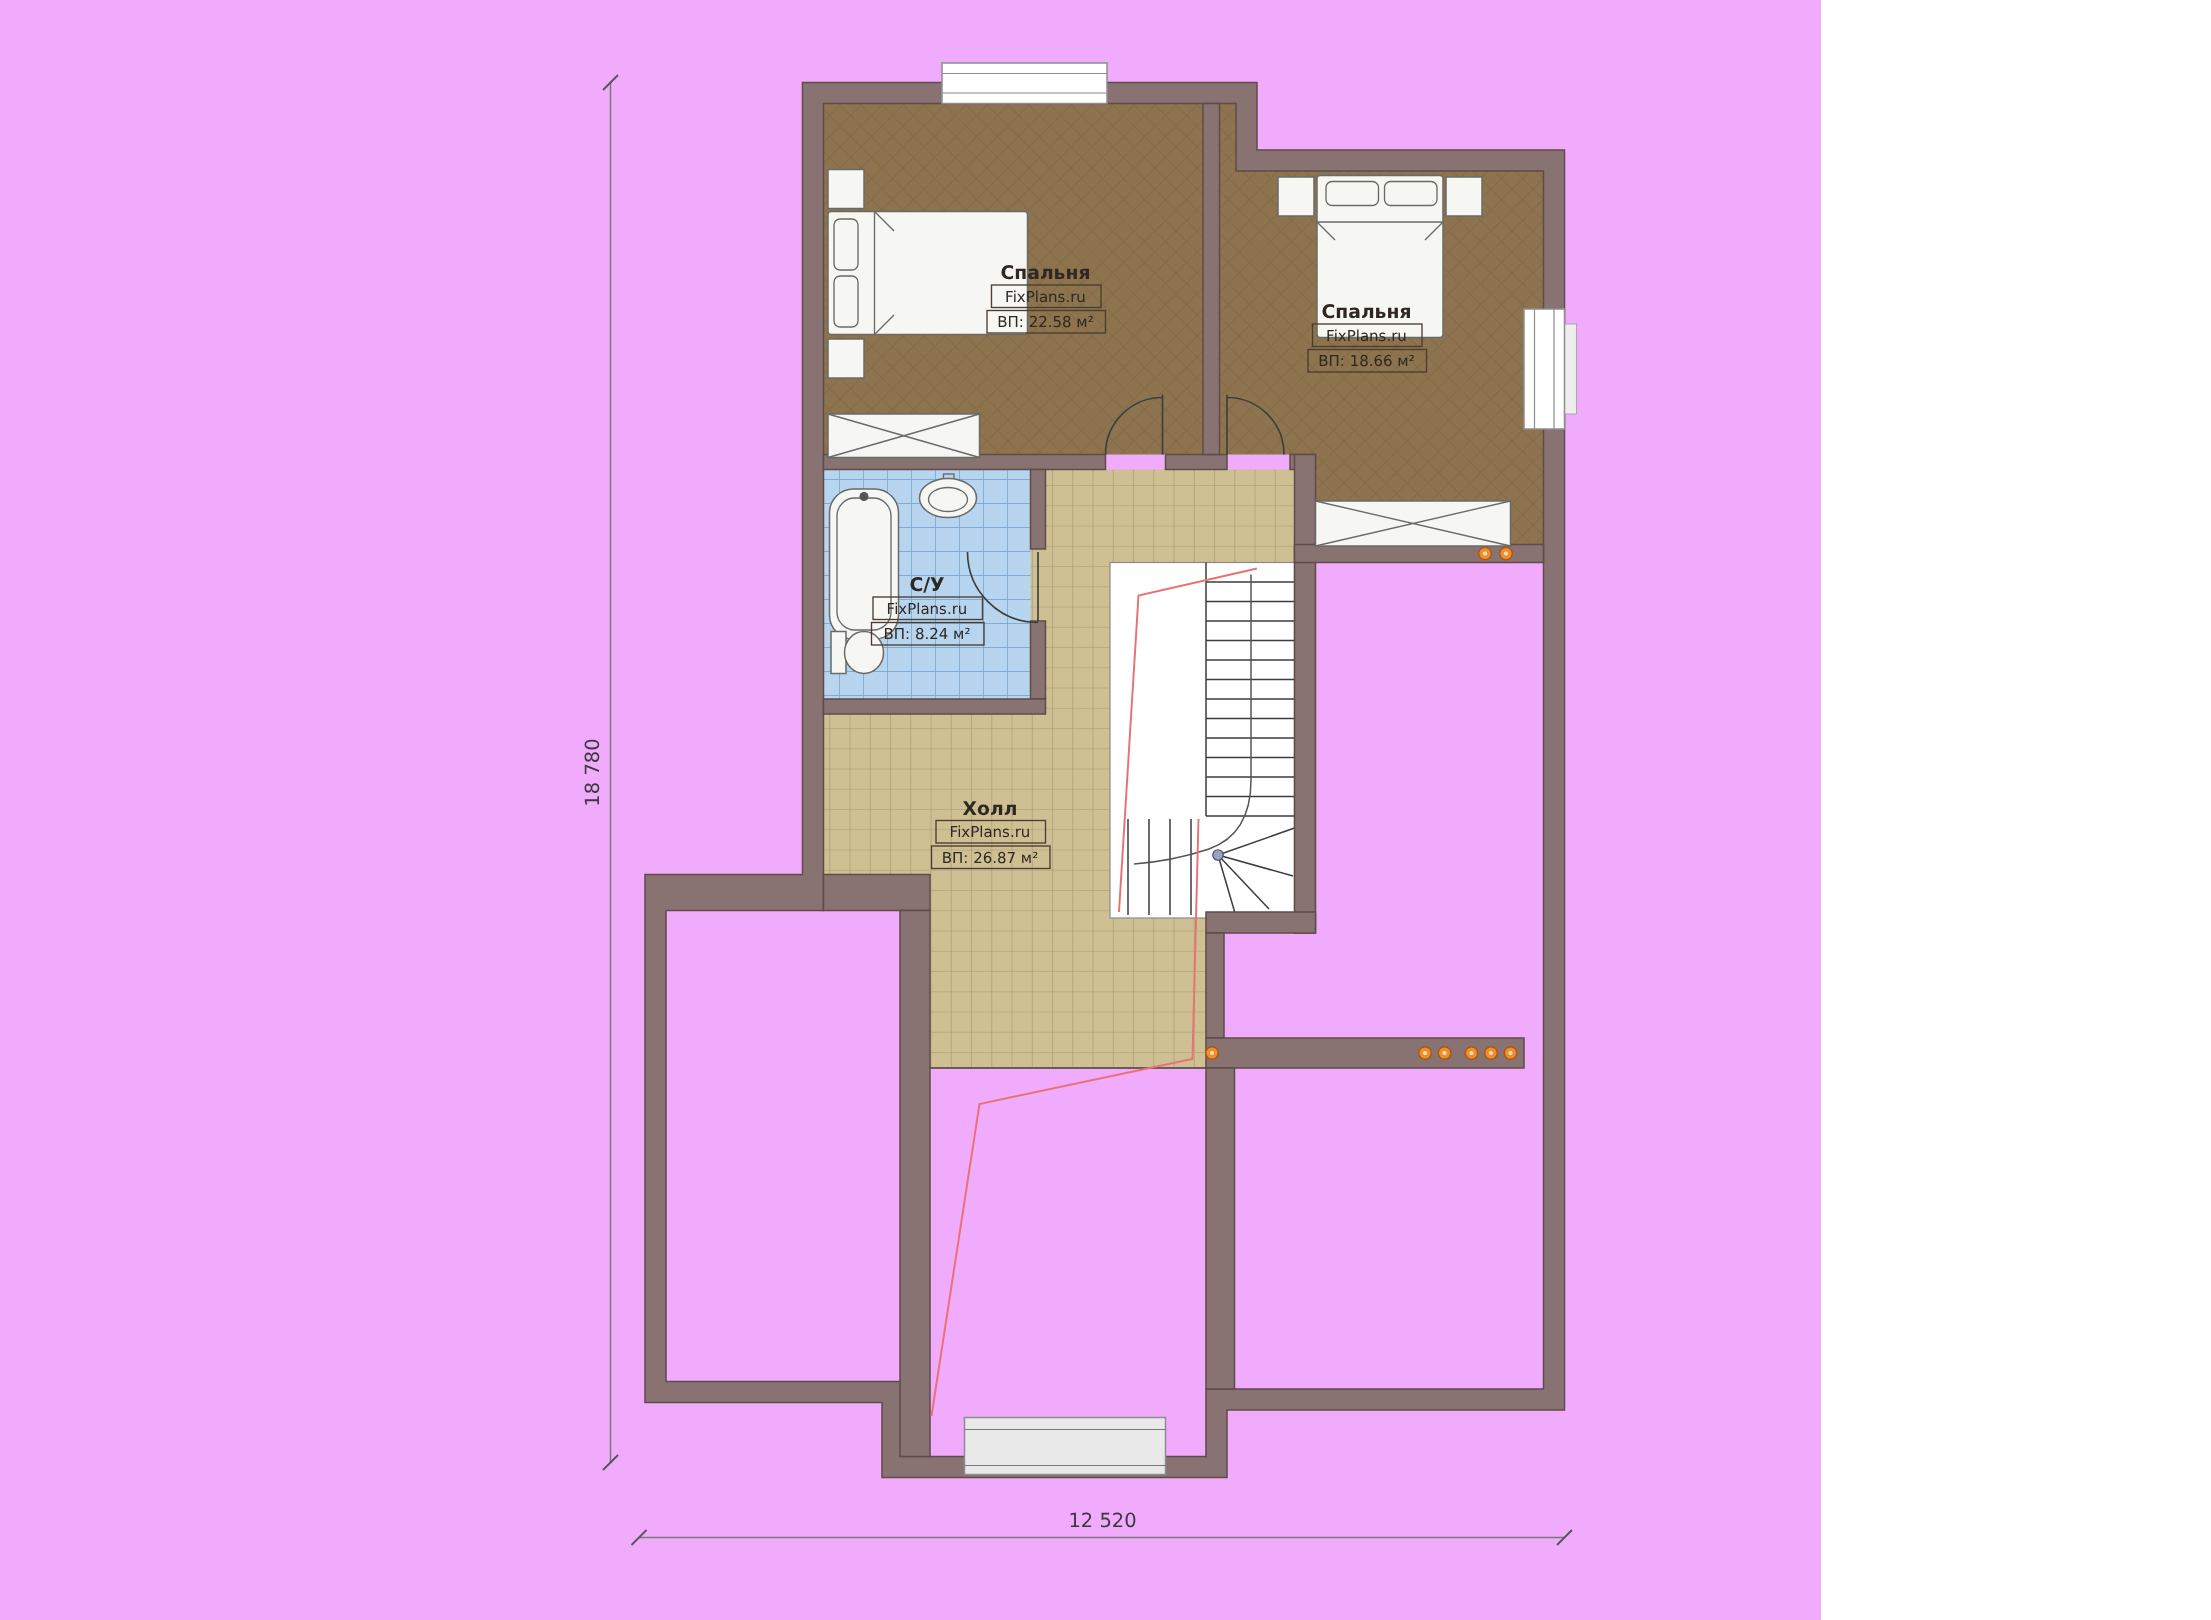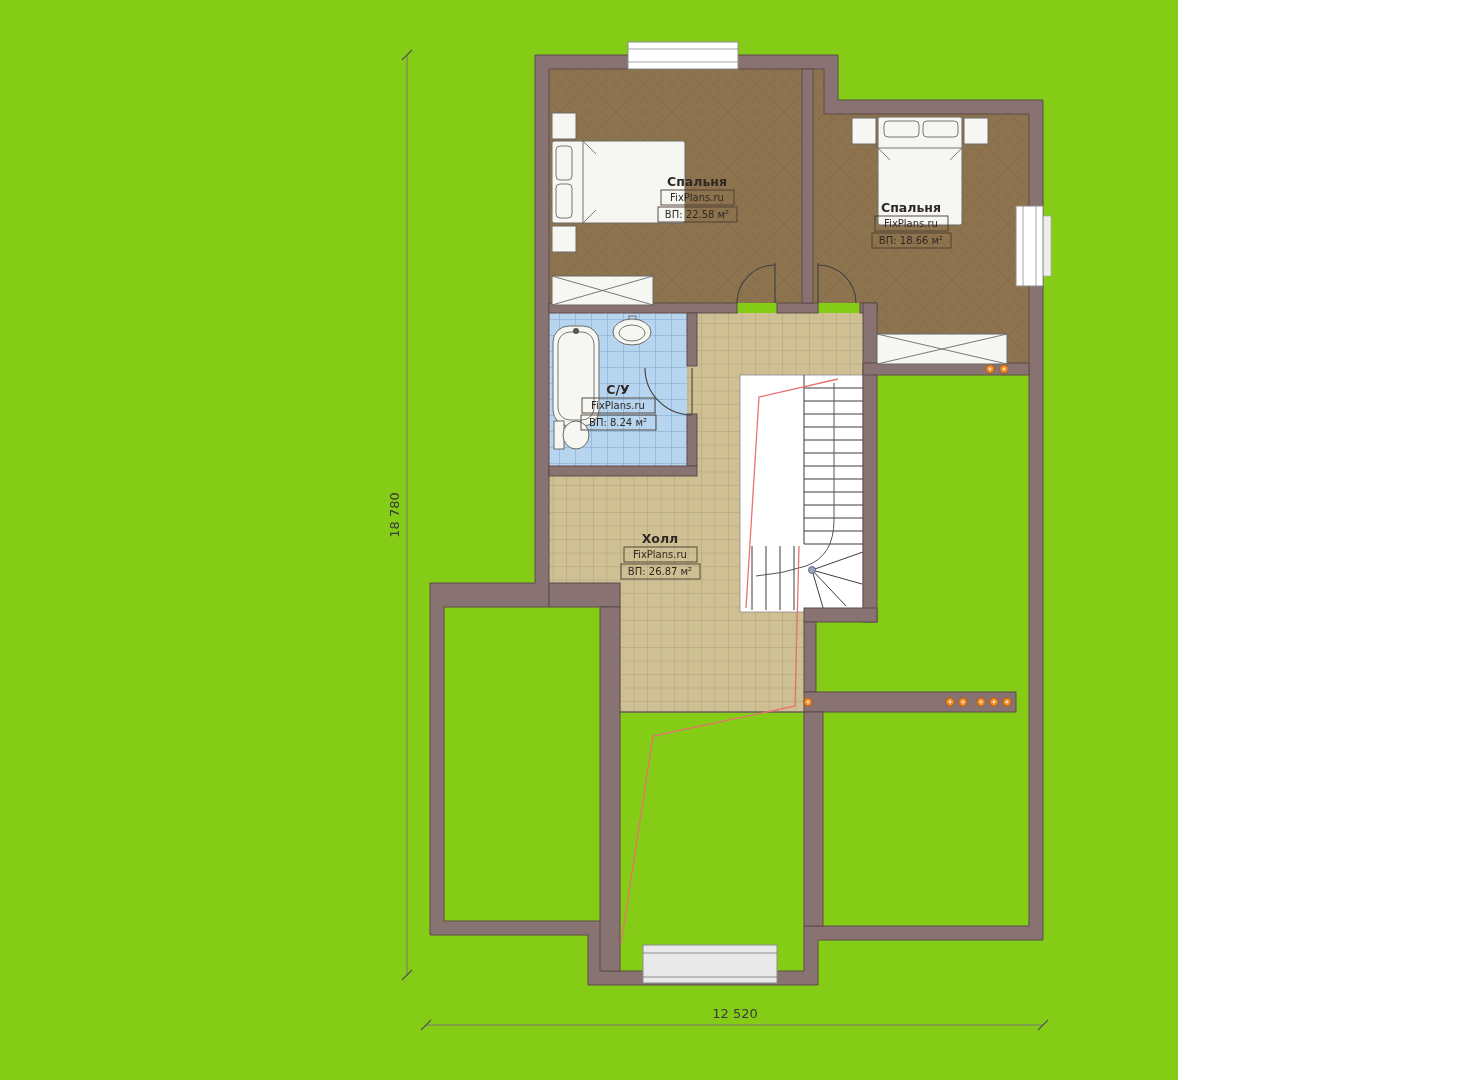--- a/index.html
+++ b/index.html
@@ -1,17 +1,17 @@
 <!DOCTYPE html>
 <html><head>
 <meta charset="utf-8">
 <style>
   html,body{margin:0;padding:0;background:#ffffff;}
-  #stage{position:relative;width:1178px;height:1080px;background:#84cc16;overflow:hidden;
-         font-family:"DejaVu Sans", sans-serif;}
+  #stage{position:relative;width:1178px;height:1080px;background:#f0abfc;overflow:hidden;
+         font-family:"DejaVu Sans", sans-serif;padding-left:36px;}
   svg{position:absolute;left:0;top:0;}
   text{font-family:"DejaVu Sans", sans-serif;}
   .room-name{font-size:12.5px;font-weight:bold;fill:#2f2822;}
   .box-text{font-size:10px;fill:#2f2822;}
   .dim-text{font-size:13px;fill:#3a3a3a;}
   .label-box{fill:none;stroke:#4a3d31;stroke-width:0.9;}
   .wallshape{fill:#897372;stroke:#5f4b4a;stroke-width:1;}
   .fixture{fill:#f6f6f3;stroke:#6a6a68;stroke-width:1;}
   .fixline{fill:none;stroke:#6a6a68;stroke-width:0.9;}
   .doorarc{fill:none;stroke:#3f3f3f;stroke-width:1.1;}

